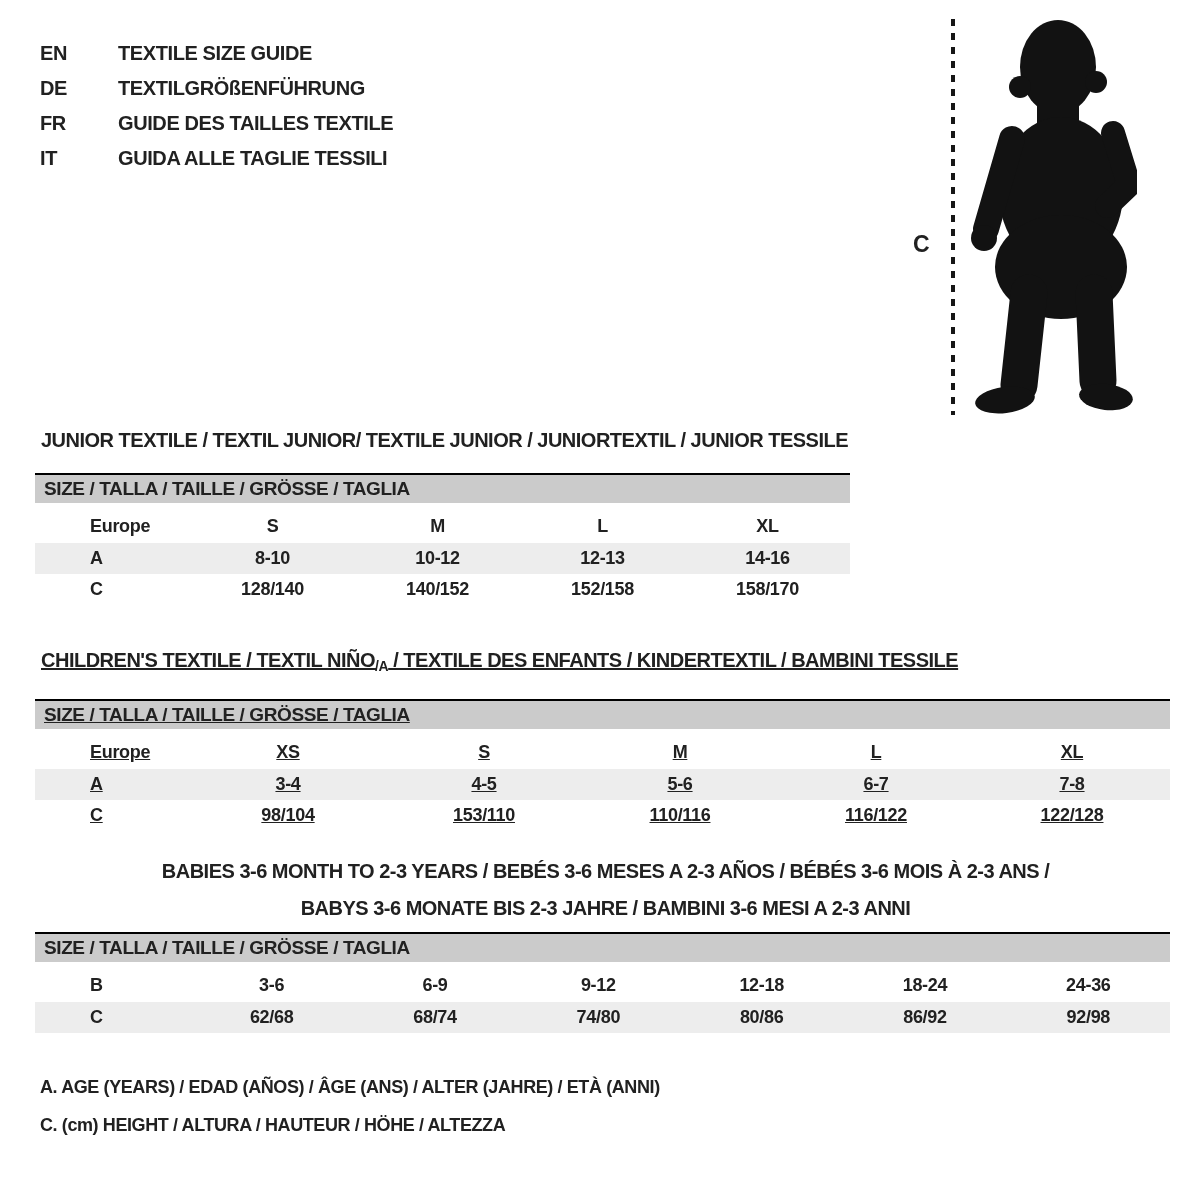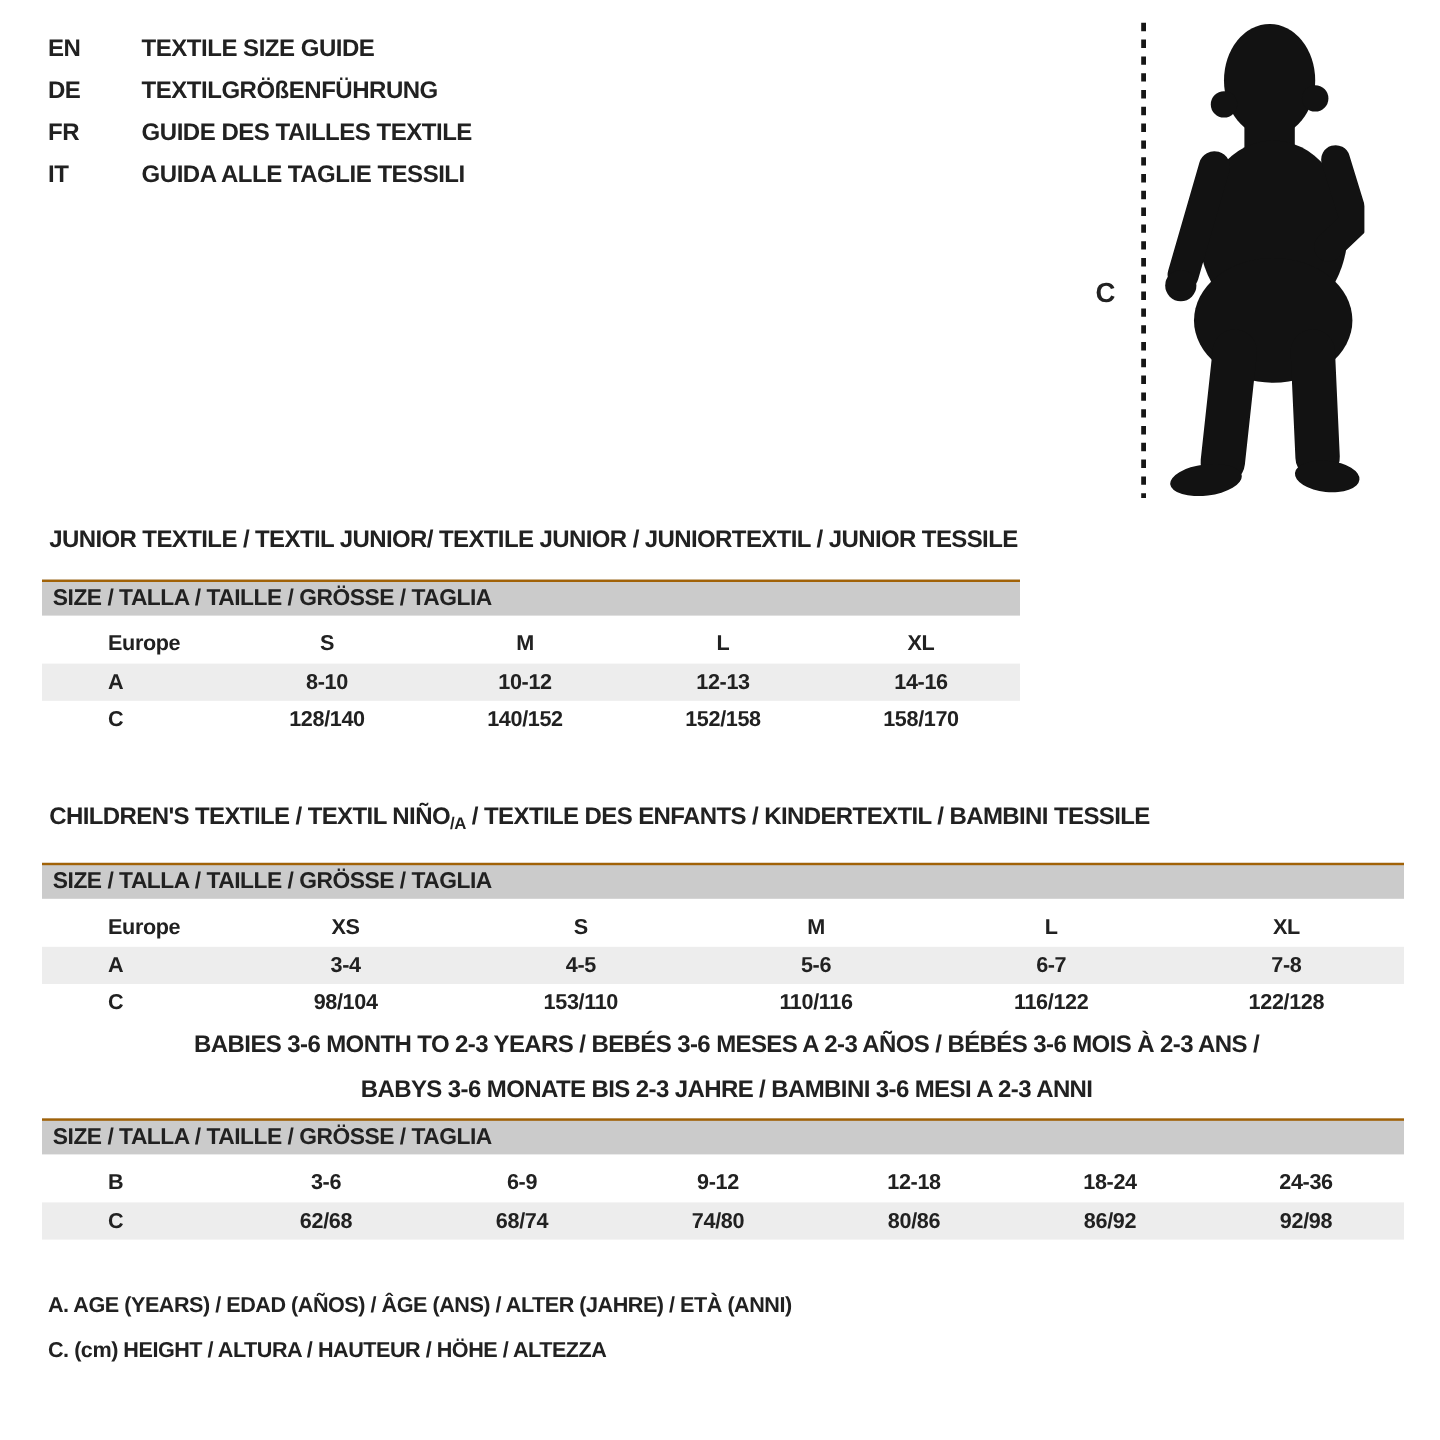--- a/index.html
+++ b/index.html
@@ -3,38 +3,38 @@
 <meta charset="utf-8">
 <style>
   html,body{margin:0;padding:0;}
   body{
     width:1200px;height:1200px;position:relative;background:#ffffff;
     font-family:"Liberation Sans",sans-serif;font-weight:700;color:#212121;
     overflow:hidden;
   }
   
   .lang-header{position:absolute;left:40px;top:30px;font-size:20px;letter-spacing:-0.4px;}
-  .lang-row{display:flex;height:35px;align-items:flex-start;}
+  .lang-row{display:flex;height:35px;align-items:flex-end;}
   .lang-code{width:78px;flex:0 0 78px;}
   .lang-title{white-space:nowrap;}
   
   .figure{position:absolute;left:905px;top:15px;width:260px;height:408px;}
   .c-label{position:absolute;left:8px;top:216px;font-size:23px;}
   .measure-line{position:absolute;left:44px;top:2px;}
   .baby-svg{position:absolute;left:62px;top:0;}
   
   .section{position:absolute;left:35px;}
-  .section-junior{top:438px;width:815px;}
-  .section-children{top:669px;width:1135px;}
+  .section-junior{top:428px;width:815px;}
+  .section-children{top:648px;width:1135px;text-decoration:underline;}
   .section-babies{top:853px;width:1135px;}
   .section-title{font-size:20px;letter-spacing:-0.5px;padding-left:6px;white-space:nowrap;line-height:24px;}
   .section-babies .section-title{line-height:37px;padding-left:6px;text-align:center;}
   .subscript{font-size:14px;vertical-align:-4px;letter-spacing:-0.4px;}
   .size-bar{
-    margin-top:21px;background:#cbcbcb;border-top:2px solid #a16207;
+    margin-top:21px;background:#cbcbcb;border-top:2px solid #000000;
     height:28px;line-height:28px;padding-left:9px;font-size:19px;letter-spacing:-0.4px;
   }
   .section-babies .size-bar{margin-top:5px;}
   .rows{margin-top:6px;}
   .tbl-row{display:flex;align-items:center;font-size:18px;letter-spacing:-0.3px;}
   .tbl-row.europe{height:34px;}
   .tbl-row.data{height:31px;}
   .tbl-row.shaded{background:#ededed;}
   .cell{flex:1;text-align:center;white-space:nowrap;}
   .cell.rowlabel{flex:0 0 100px;text-align:left;padding-left:7px;margin-left:48px;}

